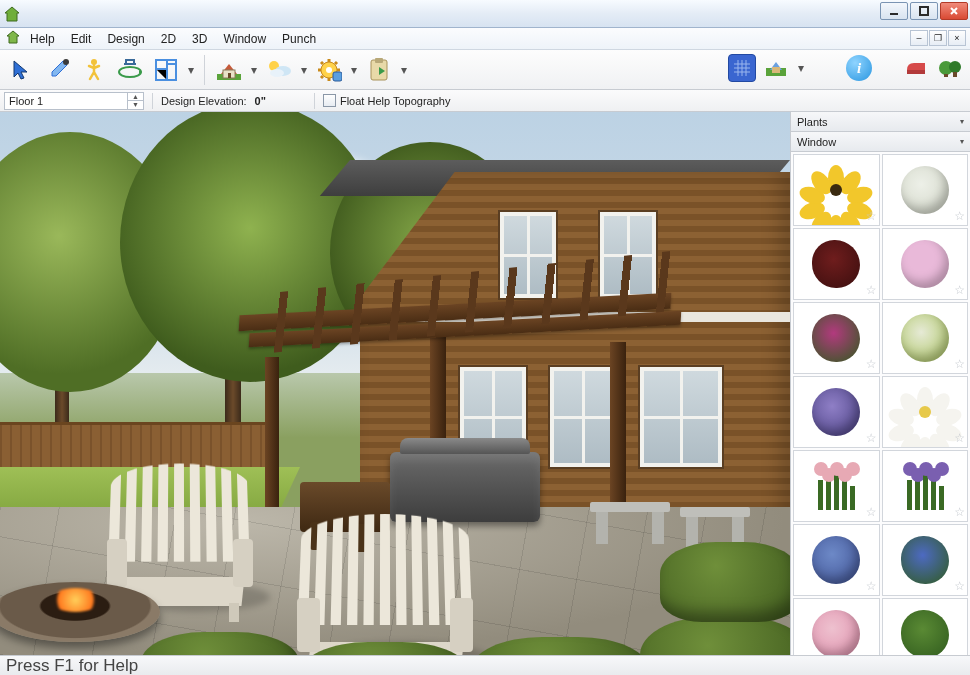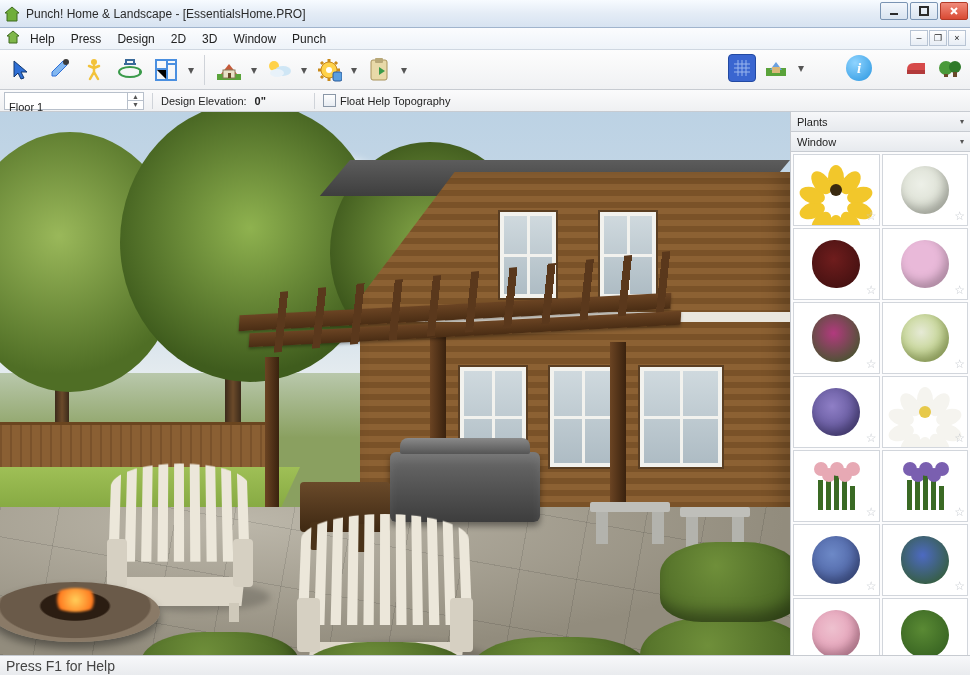--- a/index.html
+++ b/index.html
@@ -20,38 +20,38 @@
   
   .toolbar { height:40px; background:linear-gradient(#fdfdfd,#f0f1f3); border-bottom:1px solid #c7cbd1; display:flex; align-items:center; padding:0 6px; gap:4px; position:relative;}
   .tbtn { width:32px; height:32px; border:1px solid transparent; border-radius:4px; display:flex; align-items:center; justify-content:center; cursor:pointer;}
   .tsep { width:1px; height:30px; background:#cfd3d9; margin:0 4px;}
   .toolbar .rightgroup { position:absolute; right:6px; top:4px; display:flex; align-items:center; gap:6px;}
   .tbtn.small { width:28px; height:28px;}
   .infobtn { width:26px; height:26px; border-radius:50%; background:radial-gradient(circle at 35% 30%, #8fd4ff, #2a96e0); color:#fff; font-weight:bold; font-style:italic; font-family:Georgia, serif; display:flex; align-items:center; justify-content:center; font-size:15px; cursor:pointer;}
   .dropcaret { width:10px; display:inline-flex; align-items:center; justify-content:center; color:#555;}
   
   .optbar { height:22px; background:linear-gradient(#fbfbfc,#eff0f2); border-bottom:1px solid #c7cbd1; display:flex; align-items:center; padding:0 4px; font-size:11px; gap:8px;}
-  .optbar .floorsel { width:140px; height:18px; border:1px solid #b8c0cb; background:#fff; display:flex; padding:8px 4px; gap:4px; position:relative;}
+  .optbar .floorsel { width:140px; height:18px; border:1px solid #b8c0cb; background:#fff; display:flex; align-items:center; padding:8px 4px; gap:4px; position:relative;}
   .stepper { position:absolute; right:0; top:0; bottom:0; width:16px; border-left:1px solid #b8c0cb; display:flex; flex-direction:column;}
   .stepper div { flex:1; display:flex; align-items:center; justify-content:center; font-size:7px; color:#555; cursor:pointer;}
   .stepper div:first-child { border-bottom:1px solid #b8c0cb;}
   .vsep { width:1px; height:16px; background:#cfd3d9;}
   .checkbox { width:13px; height:13px; border:1px solid #8a97a7; background:linear-gradient(#fefefe,#e7ecf2); display:inline-block; margin-right:4px; vertical-align:middle;}
   
   .body { display:flex; height: calc(675px - 28px - 22px - 40px - 22px - 20px); }
   .viewport { flex:1; position:relative; background:#59728e; overflow:hidden;}
   .sidepanel { width:180px; border-left:1px solid #c7cbd1; background:#fcfcfd; display:flex; flex-direction:column;}
   .panelhdr { height:20px; background:linear-gradient(#f6f7f9,#e7eaee); border-bottom:1px solid #c7cbd1; display:flex; align-items:center; padding:0 6px; font-size:11px; cursor:pointer; position:relative;}
   .panelhdr .caret { position:absolute; right:6px; top:5px; font-size:8px; color:#555;}
   .thumbgrid { flex:1; overflow:hidden; padding:2px; display:grid; grid-template-columns: 1fr 1fr; grid-auto-rows: 72px; gap:2px;}
   .thumb { border:1px solid #d2d6dc; background:#fff; display:flex; align-items:center; justify-content:center; cursor:pointer; position:relative; overflow:hidden;}
   .thumb .star { position:absolute; right:2px; bottom:2px; font-size:12px; color:#c5c9cf;}
   .flower { width:56px; height:56px; position:relative;}
   
-  .statusbar { height:20px; background:linear-gradient(#f7f8fa,#e9ebee); border-top:1px solid #c7cbd1; display:flex; align-items:center; padding:0 6px; font-size:14px; color:#444;}
+  .statusbar { height:20px; background:linear-gradient(#f7f8fa,#e9ebee); border-top:1px solid #c7cbd1; display:flex; align-items:center; padding:0 6px; font-size:17px; color:#444;}
   
   .sky { position:absolute; inset:0; background:linear-gradient(#bcd2e4 0%, #cedde9 35%, #e4ebef 48%, #b9c8ac 48%, #8aa060 60%);}
   .cloud { position:absolute; background:rgba(255,255,255,0.6); border-radius:50%; filter:blur(4px);}
   .treeCanopy { position:absolute; border-radius:50%;}
   .trunk { position:absolute; background:linear-gradient(90deg,#3b2a1a,#6b4a2a,#3b2a1a);}
   .fence { position:absolute; left:0; right:520px; top:310px; height:50px; background:repeating-linear-gradient(90deg,#7a522b 0 2px,#8a5f33 2px 10px); border-top:3px solid #6a451f; border-bottom:3px solid #6a451f;}
   .patio { position:absolute; left:0; right:0; top:395px; bottom:0; background: radial-gradient(ellipse at 30% 10%, #bcb7aa, #928c7d 70%);}
   .patio::after { content:""; position:absolute; inset:0; background:
       repeating-linear-gradient(100deg, rgba(0,0,0,0.10) 0 1px, transparent 1px 58px),
       repeating-linear-gradient(10deg, rgba(0,0,0,0.10) 0 1px, transparent 1px 58px);}
@@ -89,21 +89,20 @@
 </style>
 </head>
 <body>
 
 <div class="titlebar">
   <span class="appicon">
     <svg width="16" height="16">
         <polygon points="8,1 15,7 13,7 13,15 3,15 3,7 1,7" fill="#6fae3a" stroke="#3f6b1f"></polygon>
       </svg>
   </span>
-  <span class="title">Punch! Home &amp; Landscape - [EssentialsHome.PRO]</span>
   <div class="winbtns">
     <div class="winbtn">
         <svg width="10" height="10">
           <rect x="1" y="7" width="8" height="2" fill="#2b2b2b"></rect>
         </svg>
       </div>
     <div class="winbtn">
         <svg width="10" height="10">
           <rect x="1" y="1" width="8" height="8" fill="none" stroke="#2b2b2b" stroke-width="2"></rect>
         </svg>
@@ -116,21 +115,21 @@
   </div>
 </div>
 
 <div class="menubar">
   <span class="appicon" style="margin-right:2px;">
     <svg width="14" height="14">
         <polygon points="7,1 13,6 11,6 11,13 3,13 3,6 1,6" fill="#7fb74a" stroke="#3f6b1f"></polygon>
       </svg>
   </span>
   <span class="menuitem">Help</span>
-  <span class="menuitem">Press</span>
+  <span class="menuitem">Edit</span>
   <span class="menuitem">Design</span>
   <span class="menuitem">2D</span>
   <span class="menuitem">3D</span>
   <span class="menuitem">Window</span>
   <span class="menuitem">Punch</span>
   <div class="mdibtns">
     <div class="mdibtn">–</div>
     <div class="mdibtn">❐</div>
     <div class="mdibtn">×</div>
   </div>

